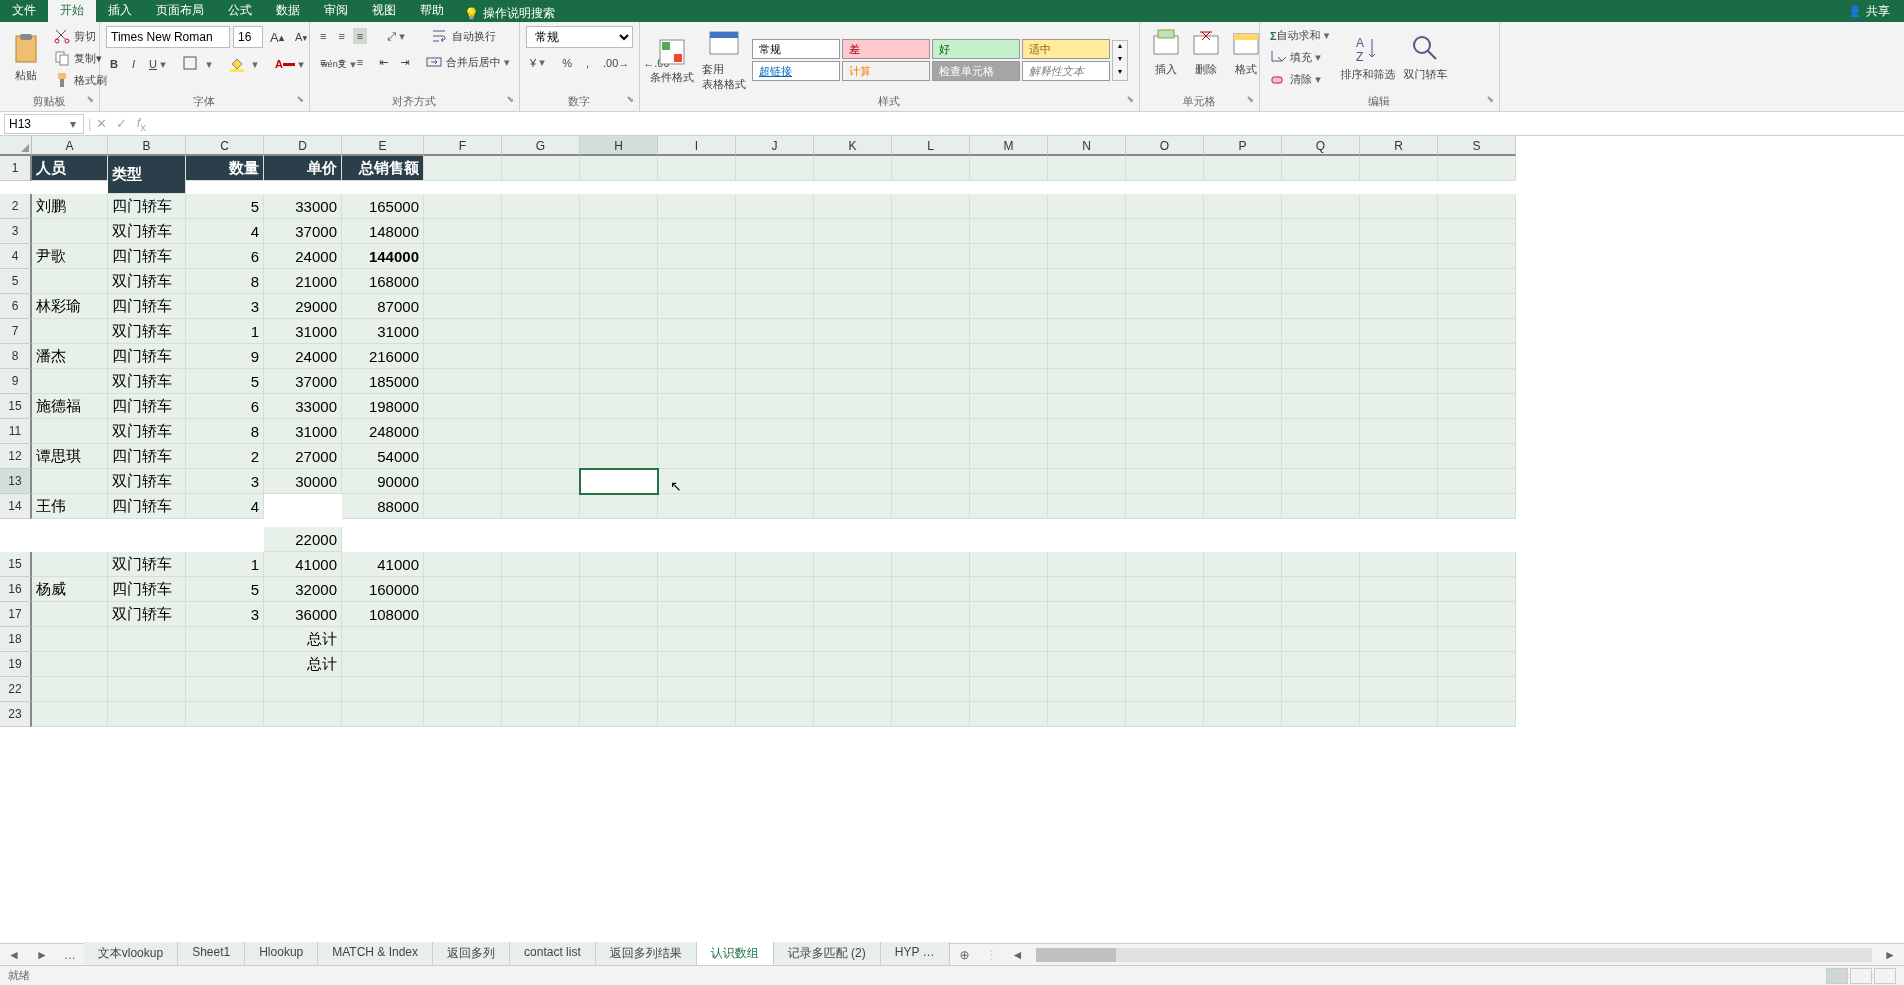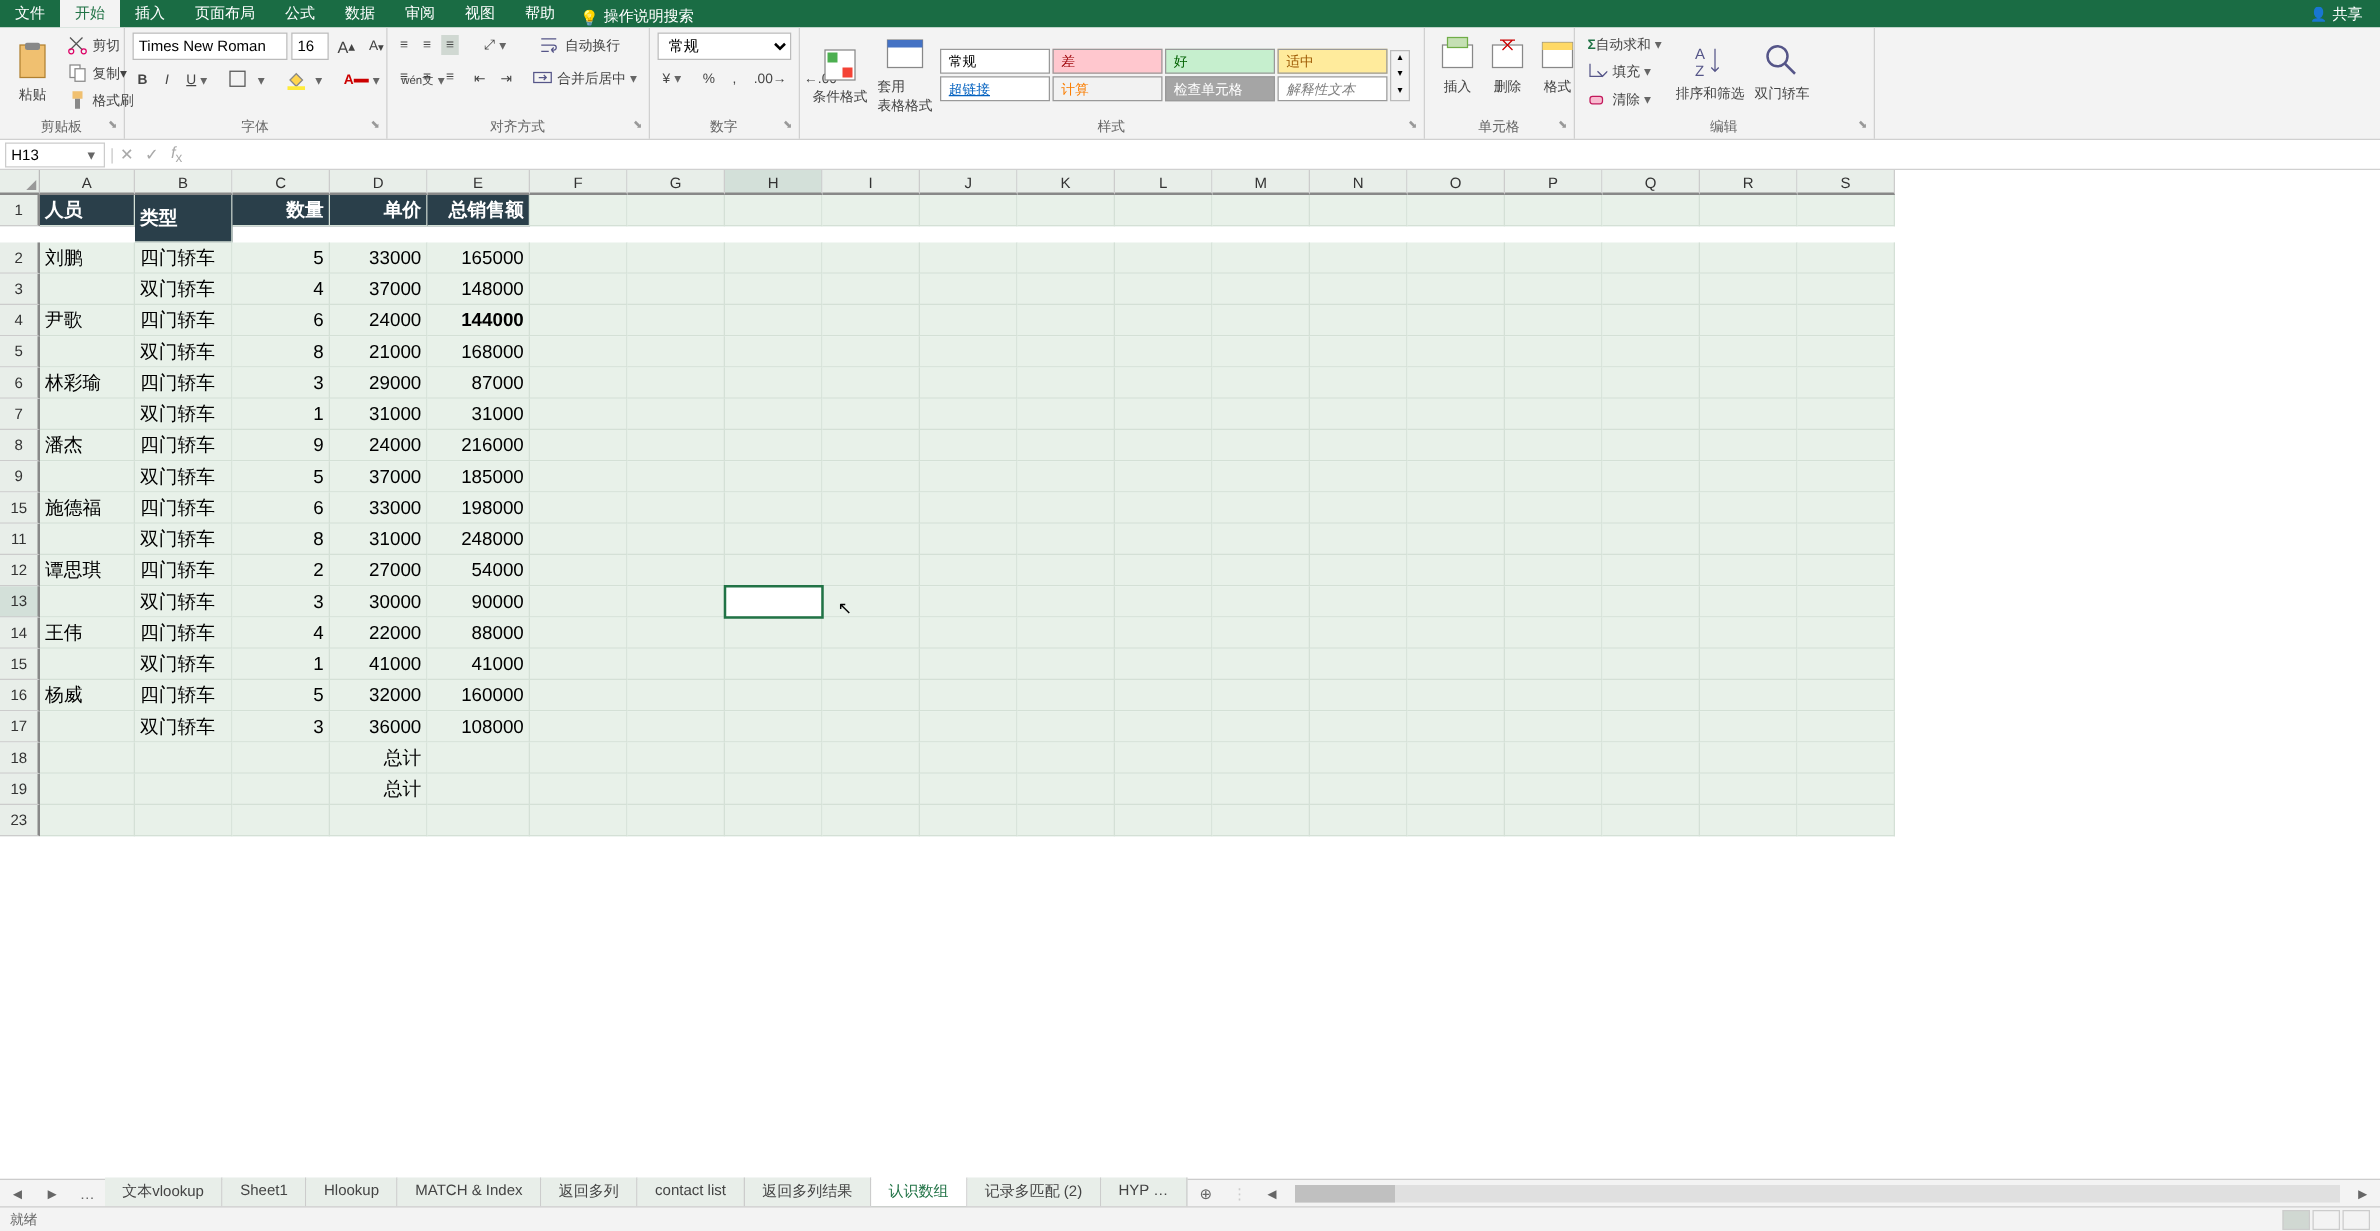--- a/index.html
+++ b/index.html
@@ -645,21 +645,21 @@
         <div class="cell" style="width: 78px; height: 25px;"></div>
         <div class="cell" style="width: 78px; height: 25px;"></div>
         <div class="cell" style="width: 78px; height: 25px;"></div>
         <div class="cell" style="width: 78px; height: 25px;"></div>
       </div>
       <div class="row-g">
         <div class="rowhdr" style="height: 25px; line-height: 25px;">14</div>
         <div class="cell" style="width: 76px; height: 25px;">王伟</div>
         <div class="cell" style="width: 78px; height: 25px;">四门轿车</div>
         <div class="cell num" style="width: 78px; height: 25px;">4</div>
-        <div class="cell num" style="width: 78px; height: 25px;">22000</div>
+        <div class="cell num" style="width: 78px; height: 25px; margin-top: 33px;">22000</div>
         <div class="cell num" style="width: 82px; height: 25px;">88000</div>
         <div class="cell" style="width: 78px; height: 25px;"></div>
         <div class="cell" style="width: 78px; height: 25px;"></div>
         <div class="cell" style="width: 78px; height: 25px;"></div>
         <div class="cell" style="width: 78px; height: 25px;"></div>
         <div class="cell" style="width: 78px; height: 25px;"></div>
         <div class="cell" style="width: 78px; height: 25px;"></div>
         <div class="cell" style="width: 78px; height: 25px;"></div>
         <div class="cell" style="width: 78px; height: 25px;"></div>
         <div class="cell" style="width: 78px; height: 25px;"></div>
@@ -756,20 +756,42 @@
         <div class="cell" style="width: 78px; height: 25px;"></div>
         <div class="cell" style="width: 78px; height: 25px;"></div>
         <div class="cell" style="width: 78px; height: 25px;"></div>
       </div>
       <div class="row-g">
         <div class="rowhdr" style="height: 25px; line-height: 25px;">19</div>
         <div class="cell" style="width: 76px; height: 25px;"></div>
         <div class="cell" style="width: 78px; height: 25px;"></div>
         <div class="cell" style="width: 78px; height: 25px;"></div>
         <div class="cell num" style="width: 78px; height: 25px;">总计</div>
+        <div class="cell" style="width: 82px; height: 25px;"></div>
+        <div class="cell" style="width: 78px; height: 25px;"></div>
+        <div class="cell" style="width: 78px; height: 25px;"></div>
+        <div class="cell" style="width: 78px; height: 25px;"></div>
+        <div class="cell" style="width: 78px; height: 25px;"></div>
+        <div class="cell" style="width: 78px; height: 25px;"></div>
+        <div class="cell" style="width: 78px; height: 25px;"></div>
+        <div class="cell" style="width: 78px; height: 25px;"></div>
+        <div class="cell" style="width: 78px; height: 25px;"></div>
+        <div class="cell" style="width: 78px; height: 25px;"></div>
+        <div class="cell" style="width: 78px; height: 25px;"></div>
+        <div class="cell" style="width: 78px; height: 25px;"></div>
+        <div class="cell" style="width: 78px; height: 25px;"></div>
+        <div class="cell" style="width: 78px; height: 25px;"></div>
+        <div class="cell" style="width: 78px; height: 25px;"></div>
+      </div>
+      <div class="row-g">
+        <div class="rowhdr" style="height: 25px; line-height: 25px;">22</div>
+        <div class="cell" style="width: 76px; height: 25px;"></div>
+        <div class="cell" style="width: 78px; height: 25px;"></div>
+        <div class="cell" style="width: 78px; height: 25px;"></div>
+        <div class="cell" style="width: 78px; height: 25px;"></div>
         <div class="cell" style="width: 82px; height: 25px;"></div>
         <div class="cell" style="width: 78px; height: 25px;"></div>
         <div class="cell" style="width: 78px; height: 25px;"></div>
         <div class="cell" style="width: 78px; height: 25px;"></div>
         <div class="cell" style="width: 78px; height: 25px;"></div>
         <div class="cell" style="width: 78px; height: 25px;"></div>
         <div class="cell" style="width: 78px; height: 25px;"></div>
         <div class="cell" style="width: 78px; height: 25px;"></div>
         <div class="cell" style="width: 78px; height: 25px;"></div>
         <div class="cell" style="width: 78px; height: 25px;"></div>

